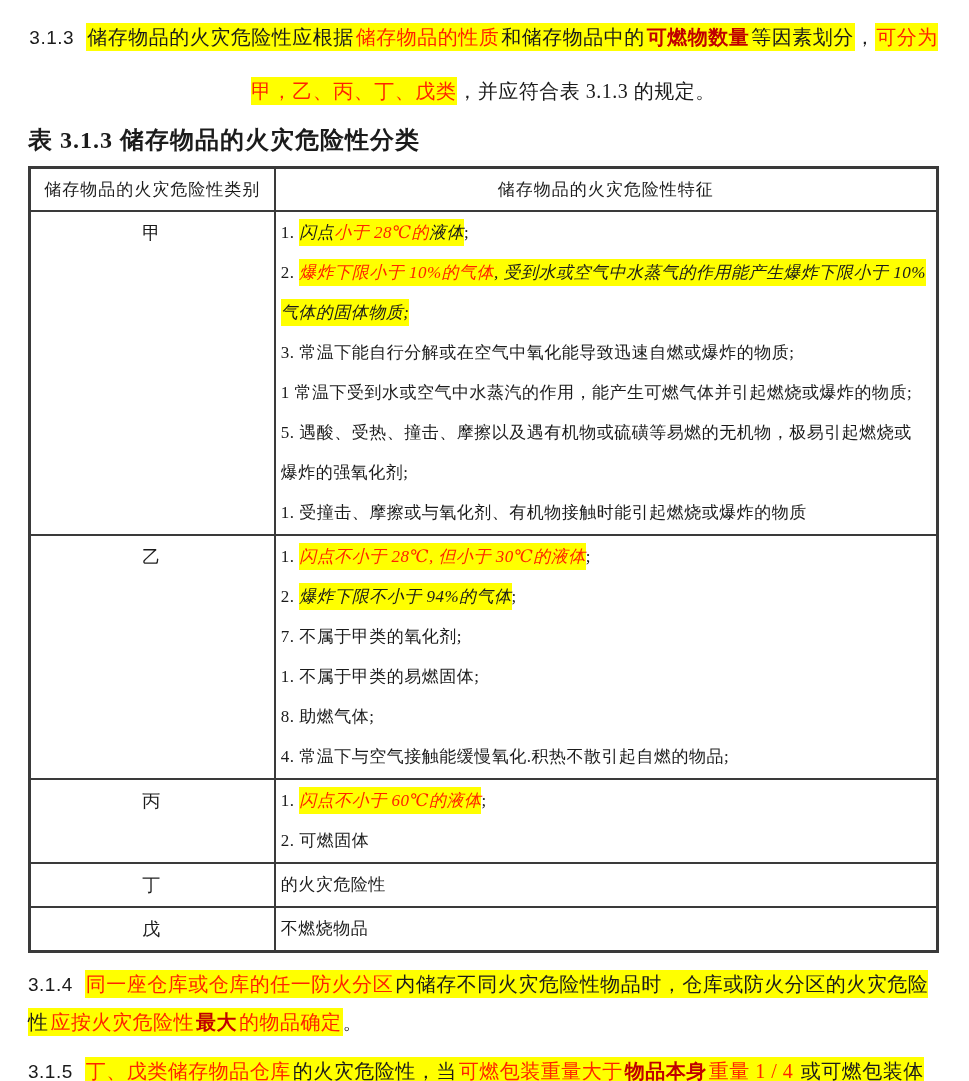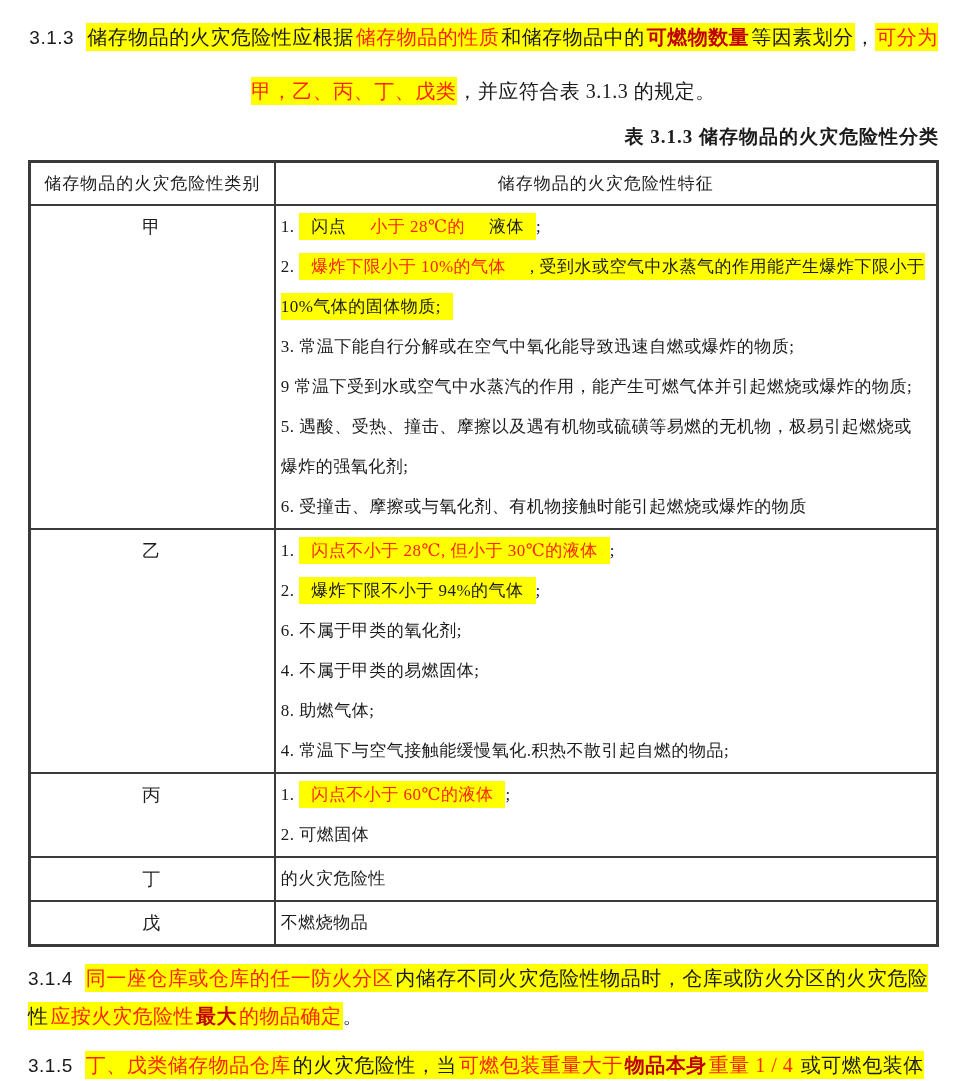--- a/index.html
+++ b/index.html
@@ -15,41 +15,41 @@
   .para.top { line-height:2.7; margin-bottom:2px;text-align:center; }
   .para.bottom { line-height:1.92; margin-top:10px; }
   .num { margin-right:12px; color:#1b1b1b; font-family:"Liberation Sans","DejaVu Sans",sans-serif; font-size:19px; }
 
   .hl { background:#ffff00; padding:3px 1px; }
   .c-black { color:#1b1b1b; }
   .c-red { color:#ff2400; }
   .c-redbold { color:#c00000; font-weight:bold; }
 
   .tbl-title {
-    text-align:right; font-size:19px; font-weight:bold;
+    text-align:left; font-size:24px; font-weight:bold;
     margin:6px 0 10px 0; letter-spacing:1px;
   }
 
   table.tbl {
     width:100%; border-collapse:collapse;
     border:3px solid #3a3a3a;
     margin-bottom:12px;
   }
   table.tbl th, table.tbl td { border:2px solid #3a3a3a; }
   table.tbl th {
     font-weight:normal; font-size:17px; letter-spacing:1px;
     padding:9px 4px; text-align:center;
   }
   td.cat {
     width:27%; text-align:center; vertical-align:top;
     font-size:18px; padding-top:9px; letter-spacing:2px;
   }
   td.feat { padding:1px 8px 1px 5px; vertical-align:top; }
   td.feat .item { font-size:17px; line-height:40px; letter-spacing:0.5px; }
-  td.feat .item .hl { padding:4px 12px; }
+  td.feat .item .hl { padding:4px 0;font-style:italic; }
 
   [data-name] { }
 </style>
 </head>
 <body>
 
 <div class="page" data-name="document-page">
 
   <p class="para top" data-name="section-3-1-3"><span class="num" data-name="section-number-3-1-3">3.1.3</span><span data-name="section-text-3-1-3"><span class="c-black hl" data-name="text-run">储存物品的火灾危险性应根据</span><span class="c-red hl" data-name="text-run">储存物品的性质</span><span class="c-black hl" data-name="text-run">和储存物品中的</span><span class="c-redbold hl" data-name="text-run">可燃物数量</span><span class="c-black hl" data-name="text-run">等因素划分</span><span class="c-black" data-name="text-run">，</span><span class="c-red hl" data-name="text-run">可分为甲，乙、丙、丁、戊类</span><span class="c-black" data-name="text-run">，并应符合表 3.1.3 的规定。</span></span></p>
 
@@ -62,32 +62,32 @@
         <th data-name="column-header-features">储存物品的火灾危险性特征</th>
       </tr>
     </thead>
     <tbody data-name="table-body">
         <tr data-name="table-row">
           <td class="cat" data-name="category-cell">甲</td>
           <td class="feat" data-name="features-cell">
             <div class="item" data-name="feature-item"><span class="c-black" data-name="text-run">1. </span><span class="c-black hl" data-name="text-run">闪点</span><span class="c-red hl" data-name="text-run">小于 28℃的</span><span class="c-black hl" data-name="text-run">液体</span><span class="c-black" data-name="text-run">;</span></div>
             <div class="item" data-name="feature-item"><span class="c-black" data-name="text-run">2. </span><span class="c-red hl" data-name="text-run">爆炸下限小于 10%的气体</span><span class="c-black hl" data-name="text-run">, 受到水或空气中水蒸气的作用能产生爆炸下限小于 10%气体的固体物质;</span></div>
             <div class="item" data-name="feature-item"><span class="c-black" data-name="text-run">3. 常温下能自行分解或在空气中氧化能导致迅速自燃或爆炸的物质;</span></div>
-            <div class="item" data-name="feature-item"><span class="c-black" data-name="text-run">9 常温下受到水或空气中水蒸汽的作用，能产生可燃气体并引起燃烧或爆炸的物质;</span></div>
+            <div class="item" data-name="feature-item"><span class="c-black" data-name="text-run">1 常温下受到水或空气中水蒸汽的作用，能产生可燃气体并引起燃烧或爆炸的物质;</span></div>
             <div class="item" data-name="feature-item"><span class="c-black" data-name="text-run">5. 遇酸、受热、撞击、摩擦以及遇有机物或硫磺等易燃的无机物，极易引起燃烧或爆炸的强氧化剂;</span></div>
-            <div class="item" data-name="feature-item"><span class="c-black" data-name="text-run">6. 受撞击、摩擦或与氧化剂、有机物接触时能引起燃烧或爆炸的物质</span></div>
+            <div class="item" data-name="feature-item"><span class="c-black" data-name="text-run">1. 受撞击、摩擦或与氧化剂、有机物接触时能引起燃烧或爆炸的物质</span></div>
           </td>
         </tr>
         <tr data-name="table-row">
           <td class="cat" data-name="category-cell">乙</td>
           <td class="feat" data-name="features-cell">
             <div class="item" data-name="feature-item"><span class="c-black" data-name="text-run">1. </span><span class="c-red hl" data-name="text-run">闪点不小于 28℃, 但小于 30℃的液体</span><span class="c-black" data-name="text-run">;</span></div>
             <div class="item" data-name="feature-item"><span class="c-black" data-name="text-run">2. </span><span class="c-black hl" data-name="text-run">爆炸下限不小于 94%的气体</span><span class="c-black" data-name="text-run">;</span></div>
-            <div class="item" data-name="feature-item"><span class="c-black" data-name="text-run">6. 不属于甲类的氧化剂;</span></div>
-            <div class="item" data-name="feature-item"><span class="c-black" data-name="text-run">4. 不属于甲类的易燃固体;</span></div>
+            <div class="item" data-name="feature-item"><span class="c-black" data-name="text-run">7. 不属于甲类的氧化剂;</span></div>
+            <div class="item" data-name="feature-item"><span class="c-black" data-name="text-run">1. 不属于甲类的易燃固体;</span></div>
             <div class="item" data-name="feature-item"><span class="c-black" data-name="text-run">8. 助燃气体;</span></div>
             <div class="item" data-name="feature-item"><span class="c-black" data-name="text-run">4. 常温下与空气接触能缓慢氧化.积热不散引起自燃的物品;</span></div>
           </td>
         </tr>
         <tr data-name="table-row">
           <td class="cat" data-name="category-cell">丙</td>
           <td class="feat" data-name="features-cell">
             <div class="item" data-name="feature-item"><span class="c-black" data-name="text-run">1. </span><span class="c-red hl" data-name="text-run">闪点不小于 60℃的液体</span><span class="c-black" data-name="text-run">;</span></div>
             <div class="item" data-name="feature-item"><span class="c-black" data-name="text-run">2. 可燃固体</span></div>
           </td>

